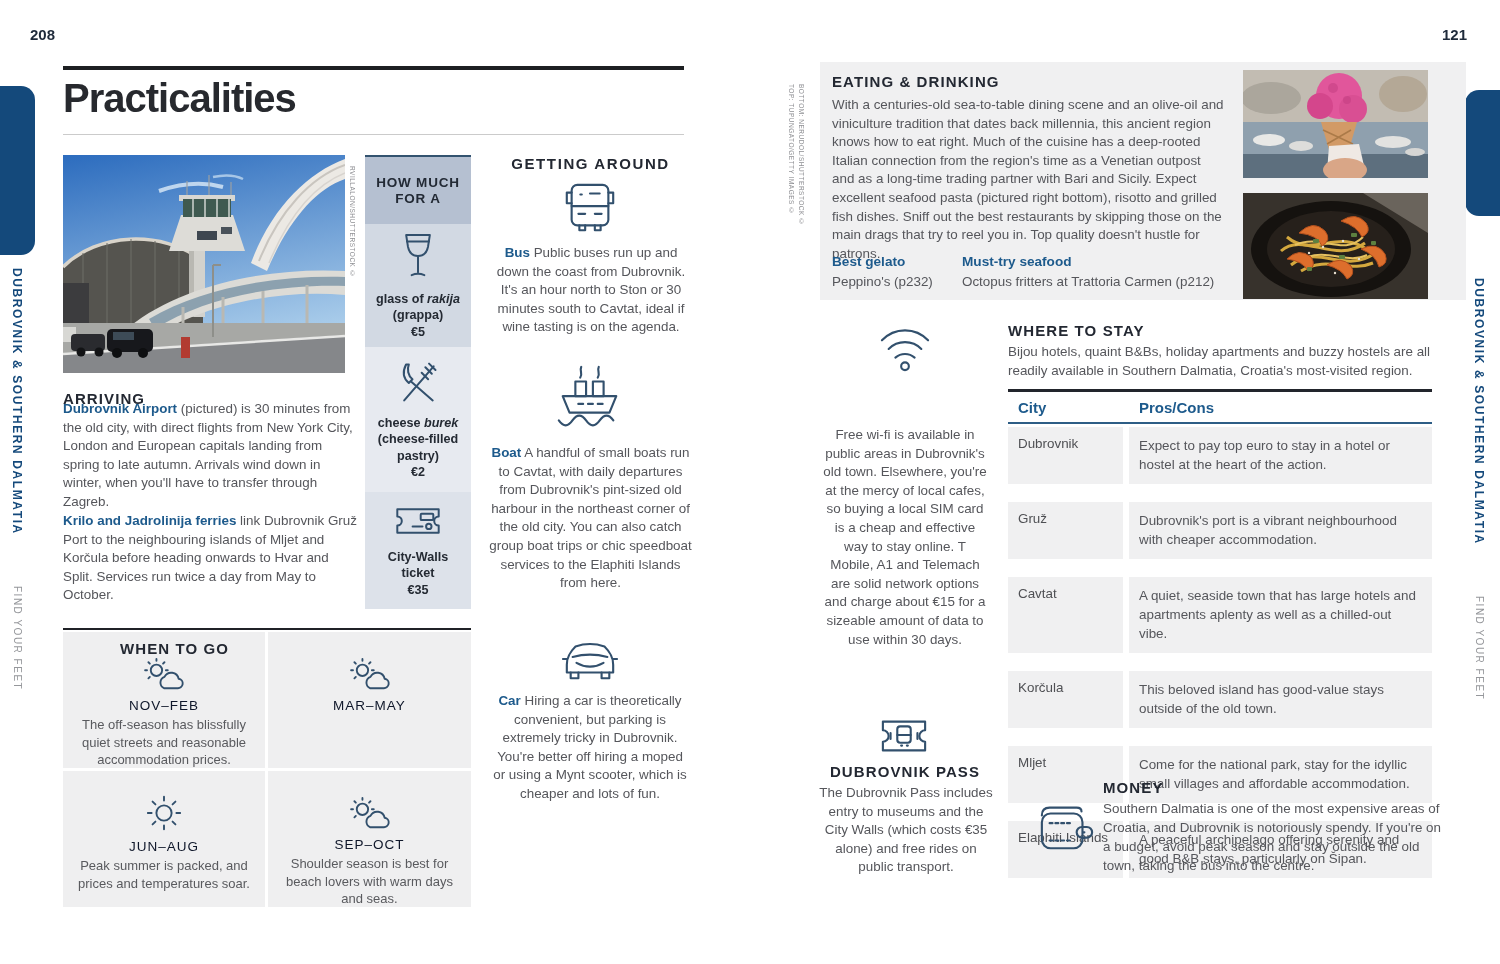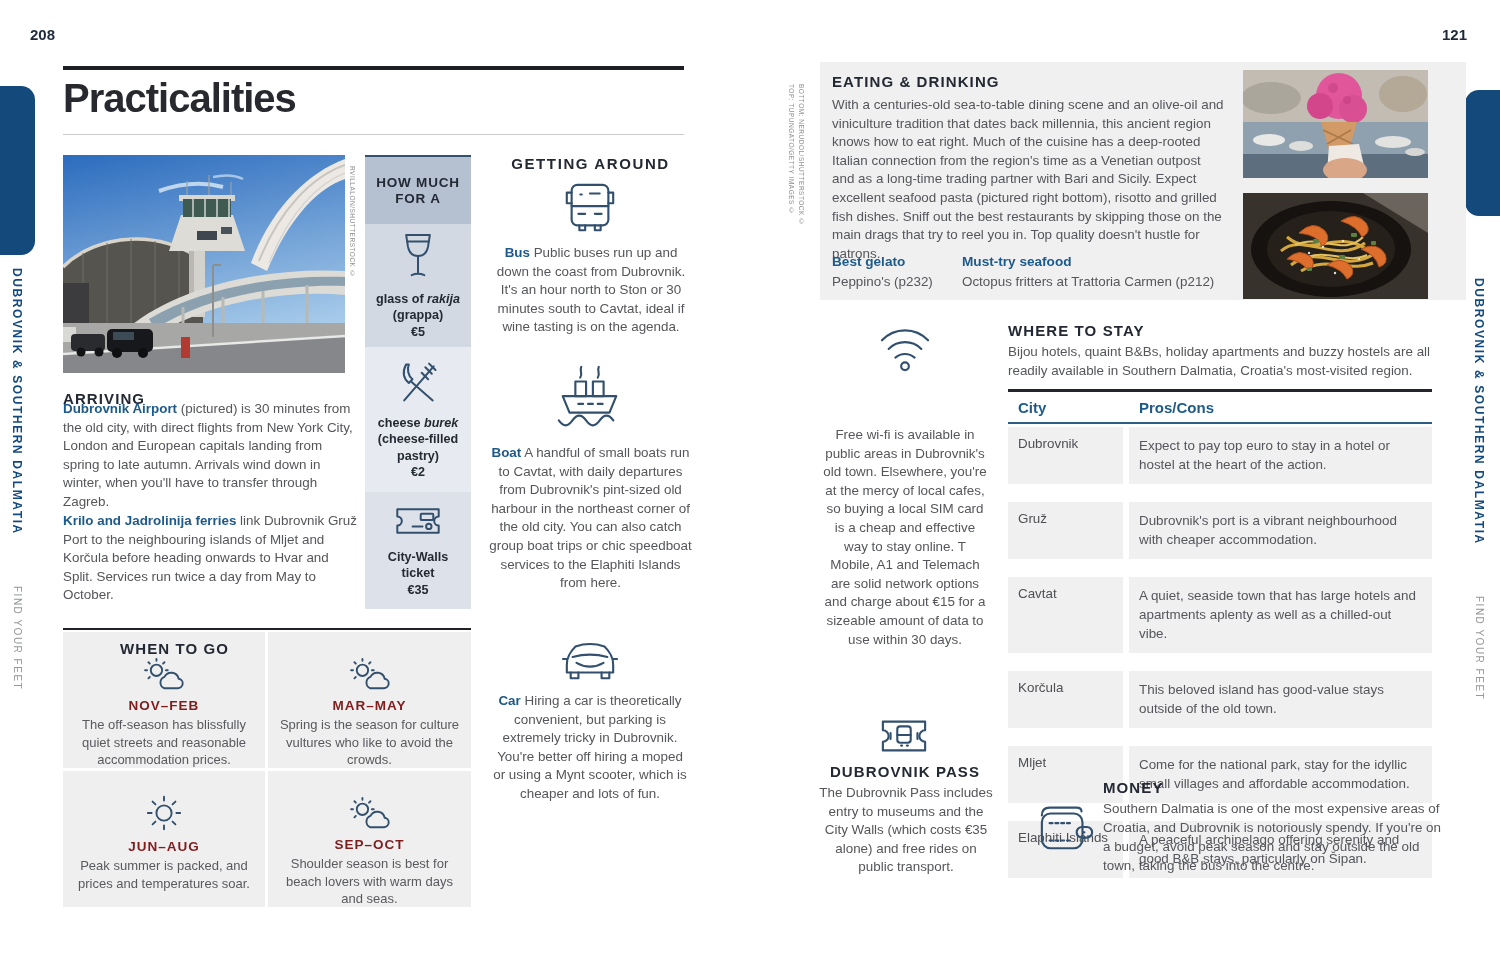--- a/index.html
+++ b/index.html
@@ -23,21 +23,21 @@
   .hm-head{height:67px;background:#b5c0d1;border-top:2px solid #33536f;display:flex;align-items:center;justify-content:center;
            text-align:center;font-weight:700;font-size:13.5px;line-height:16px;letter-spacing:.8px;color:#232a35;}
   .hm-item{display:flex;flex-direction:column;align-items:center;justify-content:center;text-align:center;}
   .hm-item .t{font-size:12.6px;font-weight:700;color:#242a33;line-height:16.5px;margin-top:10px;padding:0 4px;}
   .hm1{height:123px;background:#d2d9e3;}
   .hm2{height:145px;background:#e7eaf0;}
   .hm3{height:117px;background:#dde2ea;}
   
   .wtg-grid{display:grid;grid-template-columns:202px 203px;grid-auto-rows:136px;gap:3px;}
   .wtg-cell{background:#efeff0;position:relative;display:flex;flex-direction:column;align-items:center;}
-  .wtg-title{font-size:13.5px;font-weight:700;letter-spacing:1px;color:#7f1d1d;margin-top:6px;}
+  .wtg-title{font-size:13.5px;font-weight:400;letter-spacing:1px;color:#0f172a;margin-top:6px;}
   .wtg-text{font-size:13px;line-height:17.5px;color:#595a5e;text-align:center;width:182px;margin-top:3px;}
   
   .eat{background:#f0f0f1;}
   
   .wts-row{display:flex;gap:6px;margin-bottom:18px;}
   .wts-city{width:115px;background:#f0f0f1;padding:9px 8px 10px 10px;font-size:13.4px;color:#4f5054;box-sizing:border-box;}
   .wts-pros{flex:1;background:#f0f0f1;padding:9px 12px 10px 10px;font-size:13.4px;line-height:19px;color:#55565b;box-sizing:border-box;}
   .wts-headrow{display:flex;gap:6px;height:30px;align-items:center;}
   .wts-h1{width:115px;padding-left:10px;box-sizing:border-box;font-size:15px;font-weight:700;color:#1d5a8c;}
   .wts-h2{flex:1;padding-left:10px;box-sizing:border-box;font-size:15px;font-weight:700;color:#1d5a8c;}
@@ -243,21 +243,20 @@
       <span style="margin-top:26px;">
         <svg width="44" height="34" viewBox="0 0 46 36">
             <g fill="none" stroke="#32506d" stroke-width="2" stroke-linecap="round" stroke-linejoin="round">
           <circle cx="15" cy="13" r="6"></circle>
               <path d="M15 3 v-2 M25 13 h2 M8 6 l-1.5 -1.5 M22 6 l1.5 -1.5 M5 13 h-2 M8 20 l-1.5 1.5"></path>
           <path d="M23 32 h14 a5 5 0 0 0 1.5 -10 a8 8 0 0 0 -15 -2 a6.5 6.5 0 0 0 -0.5 12 Z"></path>
         </g>
           </svg>
       </span>
       <div class="wtg-title">MAR–MAY</div>
-      <div class="wtg-text">Spring is the season for culture vultures who like to avoid the crowds.</div>
     </div>
     <div class="wtg-cell">
       <span style="margin-top:22px;">
         <svg width="40" height="40" viewBox="0 0 42 42">
             <g fill="none" stroke="#32506d" stroke-width="2" stroke-linecap="round">
           <circle cx="21" cy="21" r="8"></circle>
           <path d="M21 8 v-4 M21 34 v4 M8 21 h-4 M34 21 h4 M12 12 l-3 -3 M30 12 l3 -3 M12 30 l-3 3 M30 30 l3 3"></path>
         </g>
           </svg>
       </span>

